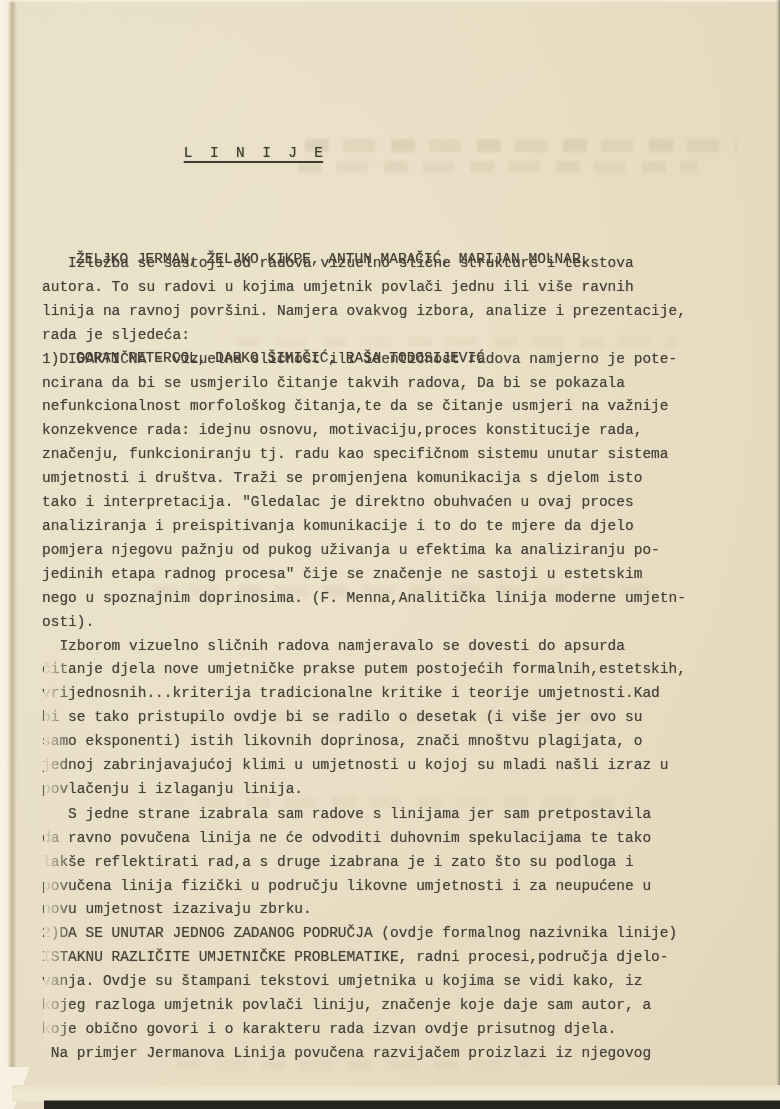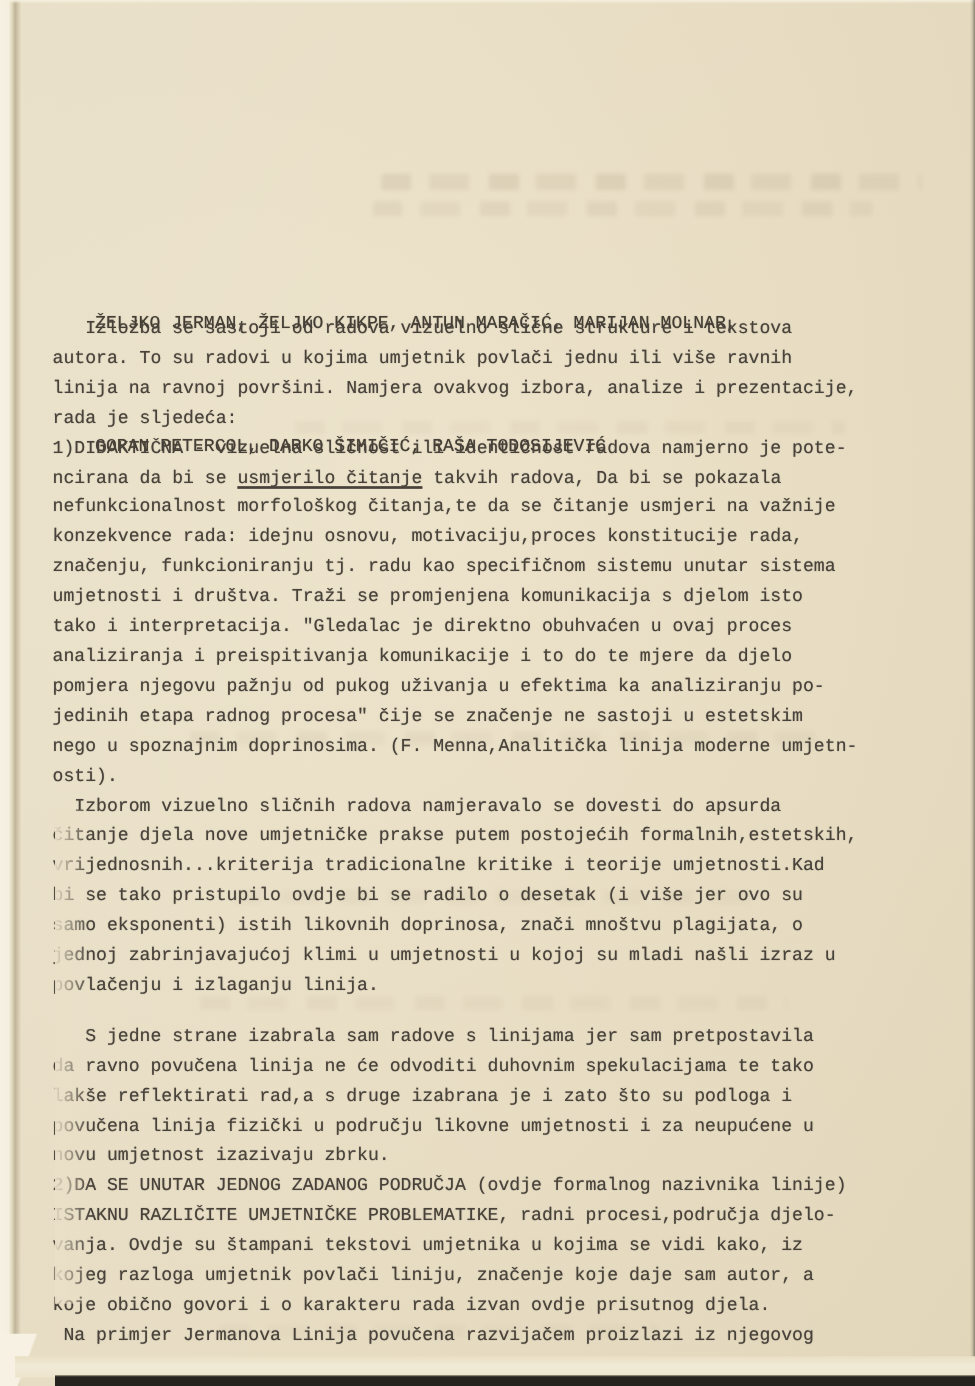--- a/index.html
+++ b/index.html
@@ -23,23 +23,22 @@
   .title{left:149px;top:129px;}
   .title .title-text{
     text-decoration:underline;
     text-decoration-thickness:2px;
     text-underline-offset:4px;
     color:#413b31;
   }
   .authors{left:76px;top:177px;line-height:33px;color:#433d33;}
   .body{left:42px;top:252px;line-height:23.9px;}
   .line{white-space:pre;}
-  .line.gap{margin-top:17px;}
+  .line.gap{margin-top:1px;}
   .ul{
-    text-decoration:underline;
     text-decoration-thickness:1.5px;
     text-underline-offset:3px;
   }
   
   .ghost{
     position:absolute;
     filter:blur(1.5px);
     border-radius:2px;
     background:repeating-linear-gradient(90deg,
       rgba(132,116,86,.22) 0 24px, transparent 24px 38px,
@@ -90,20 +89,23 @@
 <div class="photo">
 
   <div class="ghost g1"></div>
   <div class="ghost g2"></div>
   <div class="ghost g3"></div>
   <div class="ghost g4"></div>
   <div class="ghost g5"></div>
   <div class="ghost g6"></div>
   <div class="ghost g7"></div>
 
+  <div class="tw title">
+    <span class="title-text">L  I  N  I  J  E</span>
+  </div>
 
   <div class="tw authors">
     <div class="line">ŽELJKO JERMAN, ŽELJKO KIKPE, ANTUN MARAČIĆ, MARIJAN MOLNAR,</div>
     <div class="line">GORAN PETERCOL, DARKO ŠIMIČIĆ, RAŠA TODOSIJEVIĆ</div>
   </div>
 
   <div class="tw body"><div class="line">   Izložba se sastoji od radova vizuelno slične strukture i tekstova</div><div class="line">autora. To su radovi u kojima umjetnik povlači jednu ili više ravnih</div><div class="line">linija na ravnoj površini. Namjera ovakvog izbora, analize i prezentacije,</div><div class="line">rada je sljedeća:</div><div class="line">1)DIDAKTIČNA - vizuelna sličnost ili identičnost radova namjerno je pote-</div><div class="line">ncirana da bi se <span class="ul">usmjerilo čitanje</span> takvih radova, Da bi se pokazala</div><div class="line">nefunkcionalnost morfološkog čitanja,te da se čitanje usmjeri na važnije</div><div class="line">konzekvence rada: idejnu osnovu, motivaciju,proces konstitucije rada,</div><div class="line">značenju, funkcioniranju tj. radu kao specifičnom sistemu unutar sistema</div><div class="line">umjetnosti i društva. Traži se promjenjena komunikacija s djelom isto</div><div class="line">tako i interpretacija. "Gledalac je direktno obuhvaćen u ovaj proces</div><div class="line">analiziranja i preispitivanja komunikacije i to do te mjere da djelo</div><div class="line">pomjera njegovu pažnju od pukog uživanja u efektima ka analiziranju po-</div><div class="line">jedinih etapa radnog procesa" čije se značenje ne sastoji u estetskim</div><div class="line">nego u spoznajnim doprinosima. (F. Menna,Analitička linija moderne umjetn-</div><div class="line">osti).</div><div class="line">  Izborom vizuelno sličnih radova namjeravalo se dovesti do apsurda</div><div class="line">čitanje djela nove umjetničke prakse putem postojećih formalnih,estetskih,</div><div class="line">vrijednosnih...kriterija tradicionalne kritike i teorije umjetnosti.Kad</div><div class="line">bi se tako pristupilo ovdje bi se radilo o desetak (i više jer ovo su</div><div class="line">samo eksponenti) istih likovnih doprinosa, znači mnoštvu plagijata, o</div><div class="line">jednoj zabrinjavajućoj klimi u umjetnosti u kojoj su mladi našli izraz u</div><div class="line">povlačenju i izlaganju linija.</div><div class="line gap">   S jedne strane izabrala sam radove s linijama jer sam pretpostavila</div><div class="line">da ravno povučena linija ne će odvoditi duhovnim spekulacijama te tako</div><div class="line">lakše reflektirati rad,a s druge izabrana je i zato što su podloga i</div><div class="line">povučena linija fizički u području likovne umjetnosti i za neupućene u</div><div class="line">novu umjetnost izazivaju zbrku.</div><div class="line">2)DA SE UNUTAR JEDNOG ZADANOG PODRUČJA (ovdje formalnog nazivnika linije)</div><div class="line">ISTAKNU RAZLIČITE UMJETNIČKE PROBLEMATIKE, radni procesi,područja djelo-</div><div class="line">vanja. Ovdje su štampani tekstovi umjetnika u kojima se vidi kako, iz</div><div class="line">kojeg razloga umjetnik povlači liniju, značenje koje daje sam autor, a</div><div class="line">koje obično govori i o karakteru rada izvan ovdje prisutnog djela.</div><div class="line"> Na primjer Jermanova Linija povučena razvijačem proizlazi iz njegovog</div></div>
 
   <div class="left-fade"></div>
   <div class="edge-left"></div>

